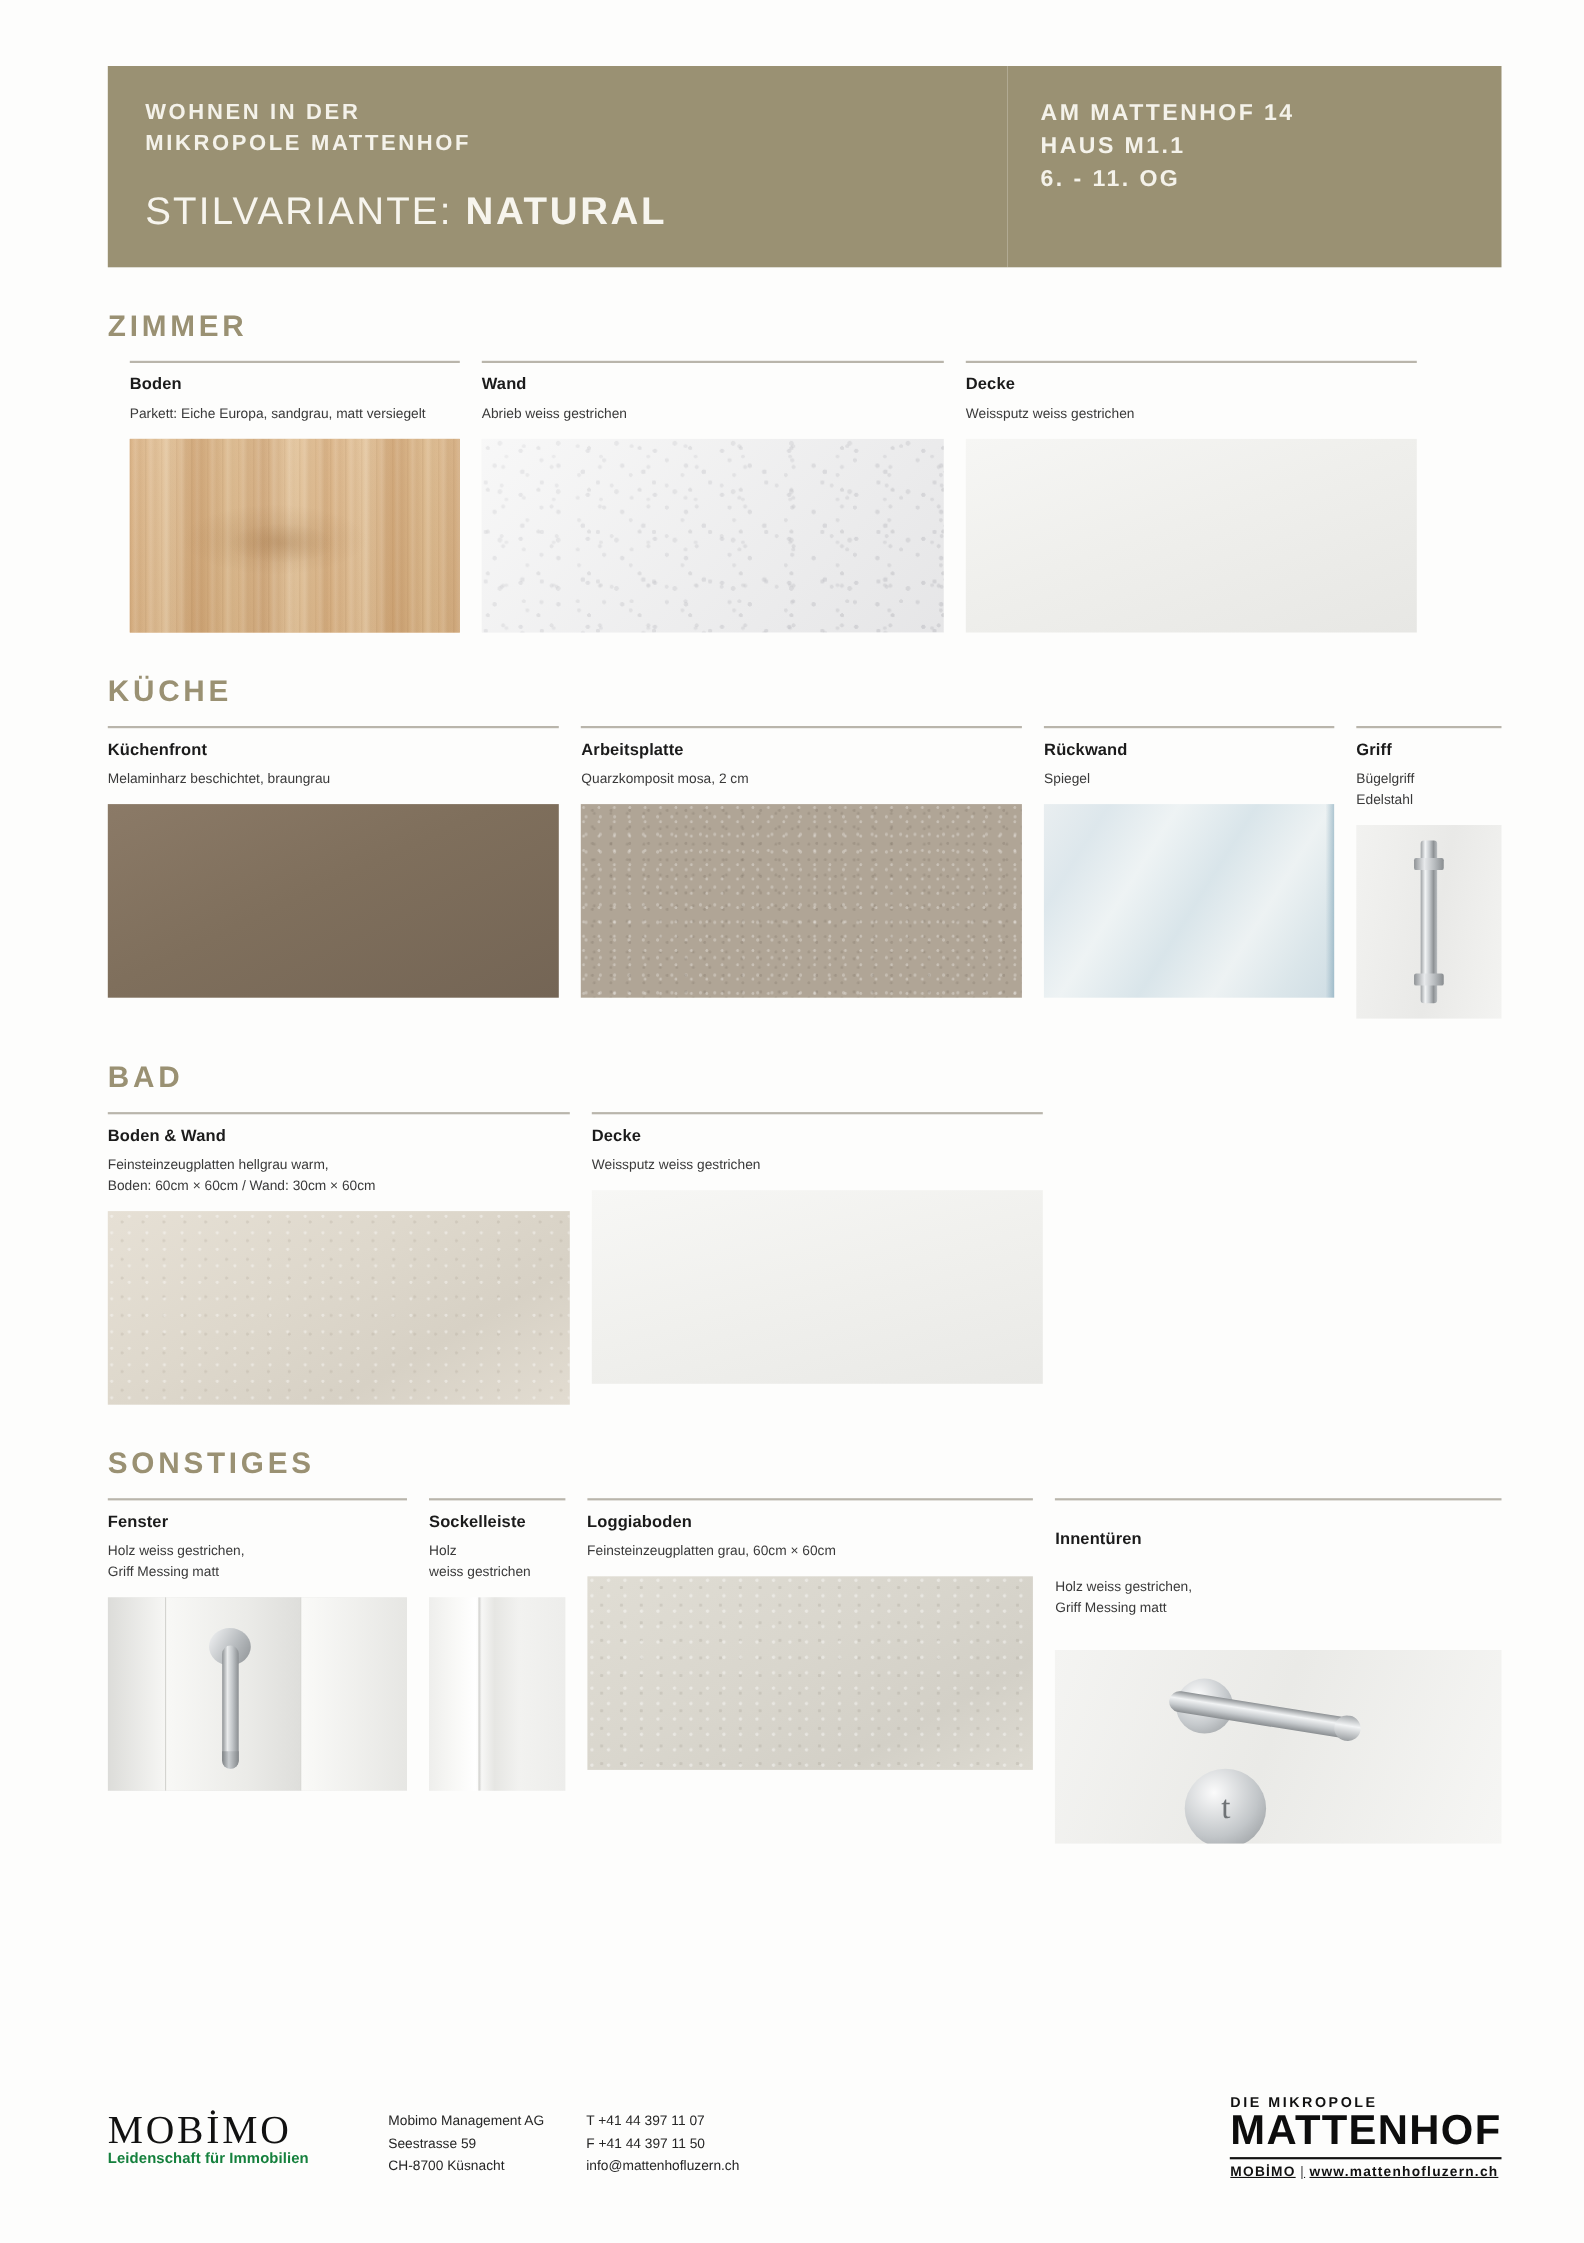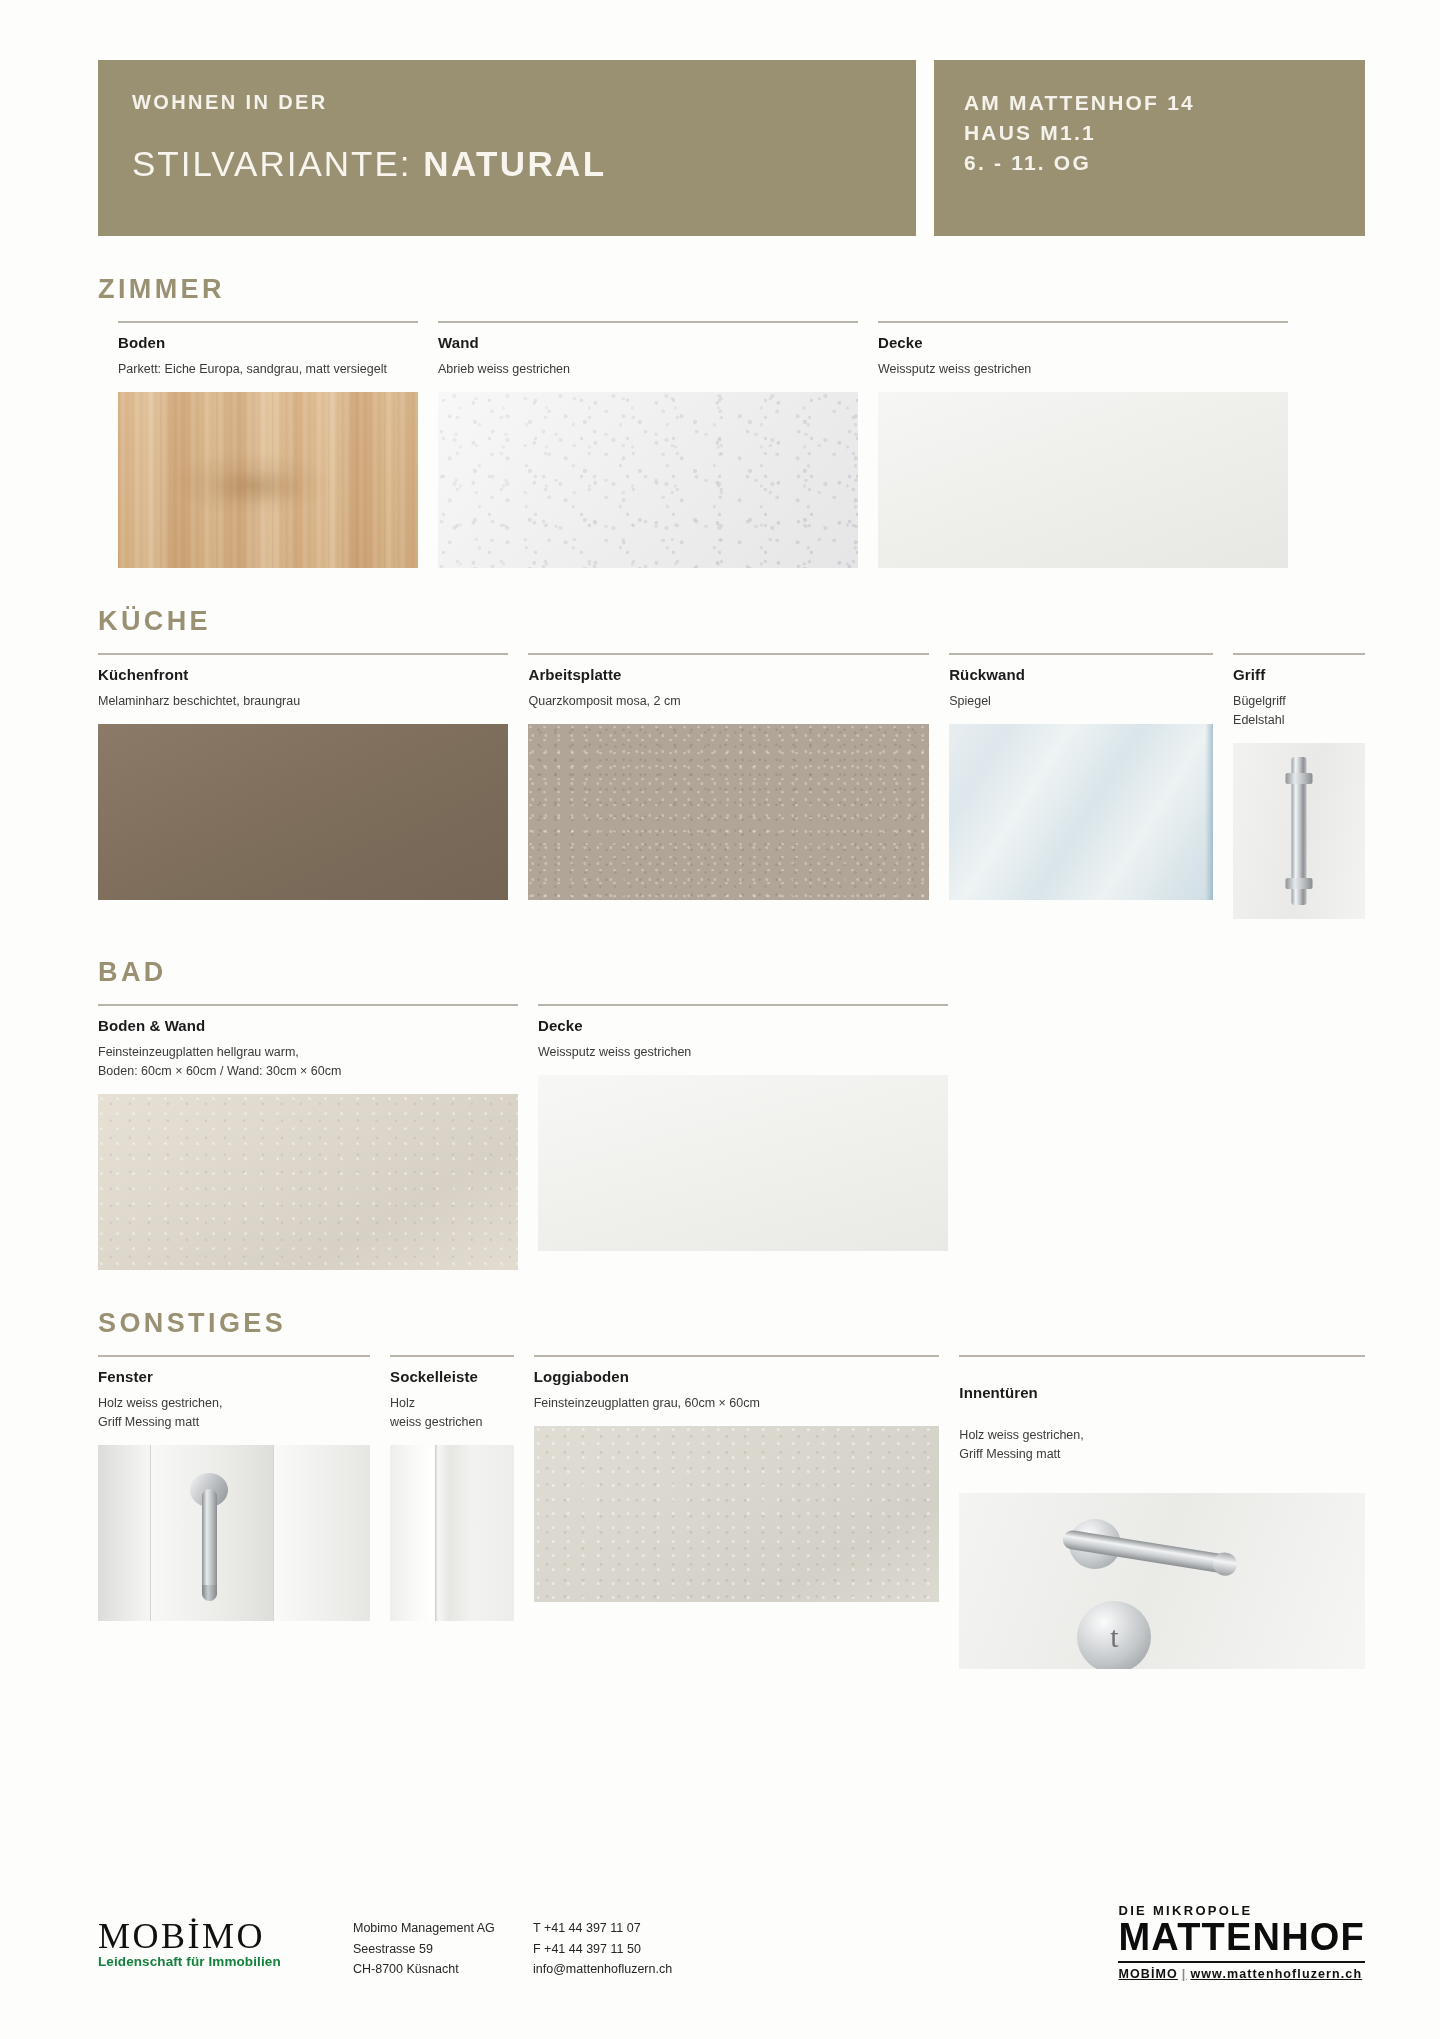--- a/index.html
+++ b/index.html
@@ -17,21 +17,20 @@
     width: 1440px;
     height: 2039px;
     background: #fdfdfc;
     padding: 0;
     overflow: hidden;
   }
 
   
   .header {
     display: flex;
-    gap: 18px;
     padding: 60px 75px 0 98px;
   }
   .header-main {
     background: #9a9173;
     width: 818px;
     padding: 28px 34px 30px 34px;
     min-height: 176px;
   }
   .header-side {
     background: #9a9173;
@@ -392,20 +391,21 @@
   .ml-sub .sep { color: #888; padding: 0 4px; }
 </style>
 </head>
 <body>
 
 <div class="page">
 
   <div class="header">
     <div class="header-main">
       <div class="hdr-kicker">WOHNEN IN DER</div>
+      <div class="hdr-kicker">MIKROPOLE MATTENHOF</div>
       <div class="hdr-title"><span>STILVARIANTE: </span><b>NATURAL</b></div>
     </div>
     <div class="header-side">
       <div class="hdr-side-line">AM MATTENHOF 14</div>
       <div class="hdr-side-line">HAUS M1.1</div>
       <div class="hdr-side-line">6. - 11. OG</div>
     </div>
   </div>
 
   <div class="content" id="content">

